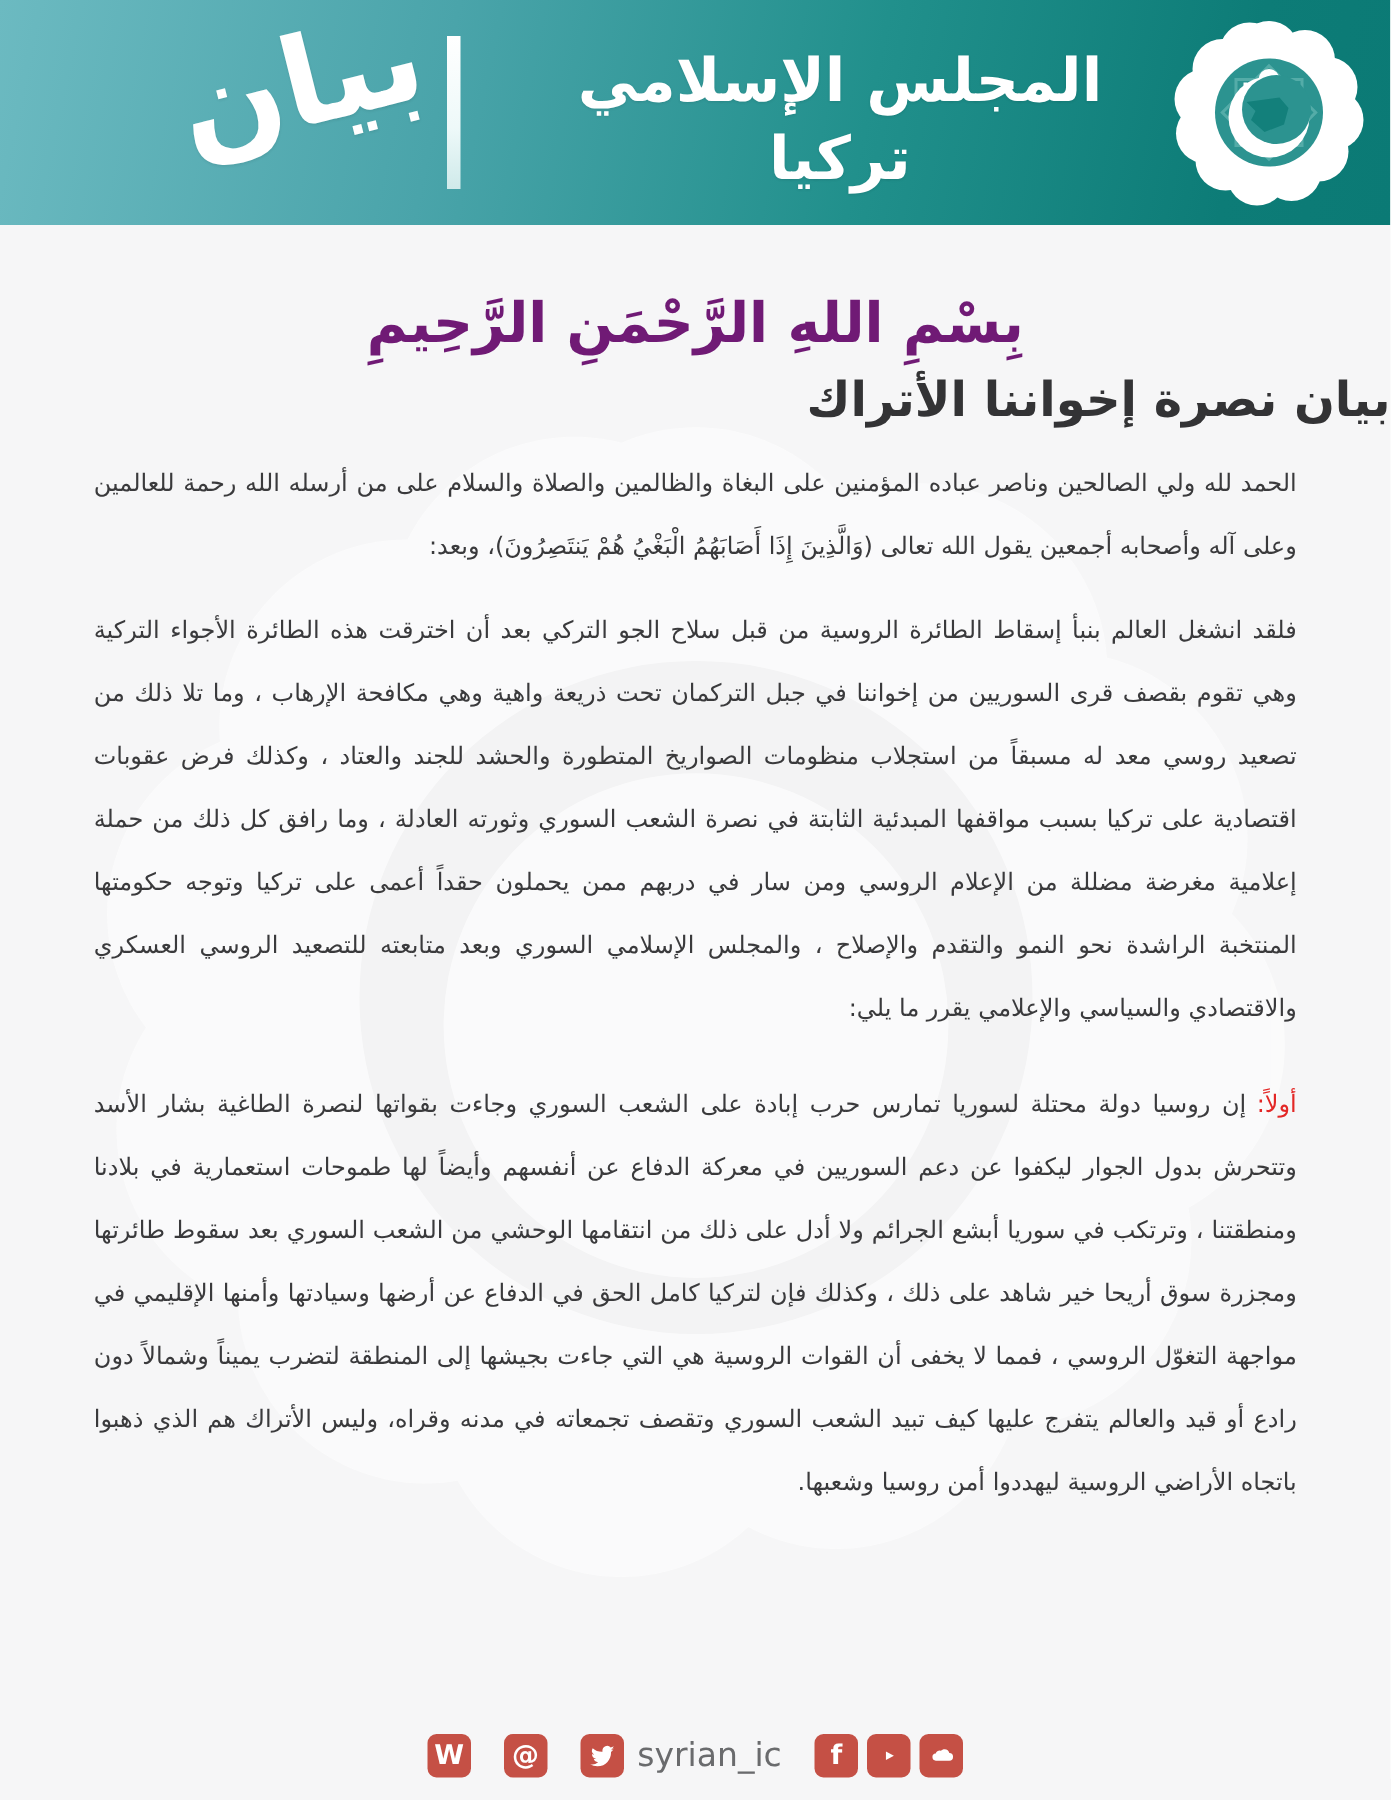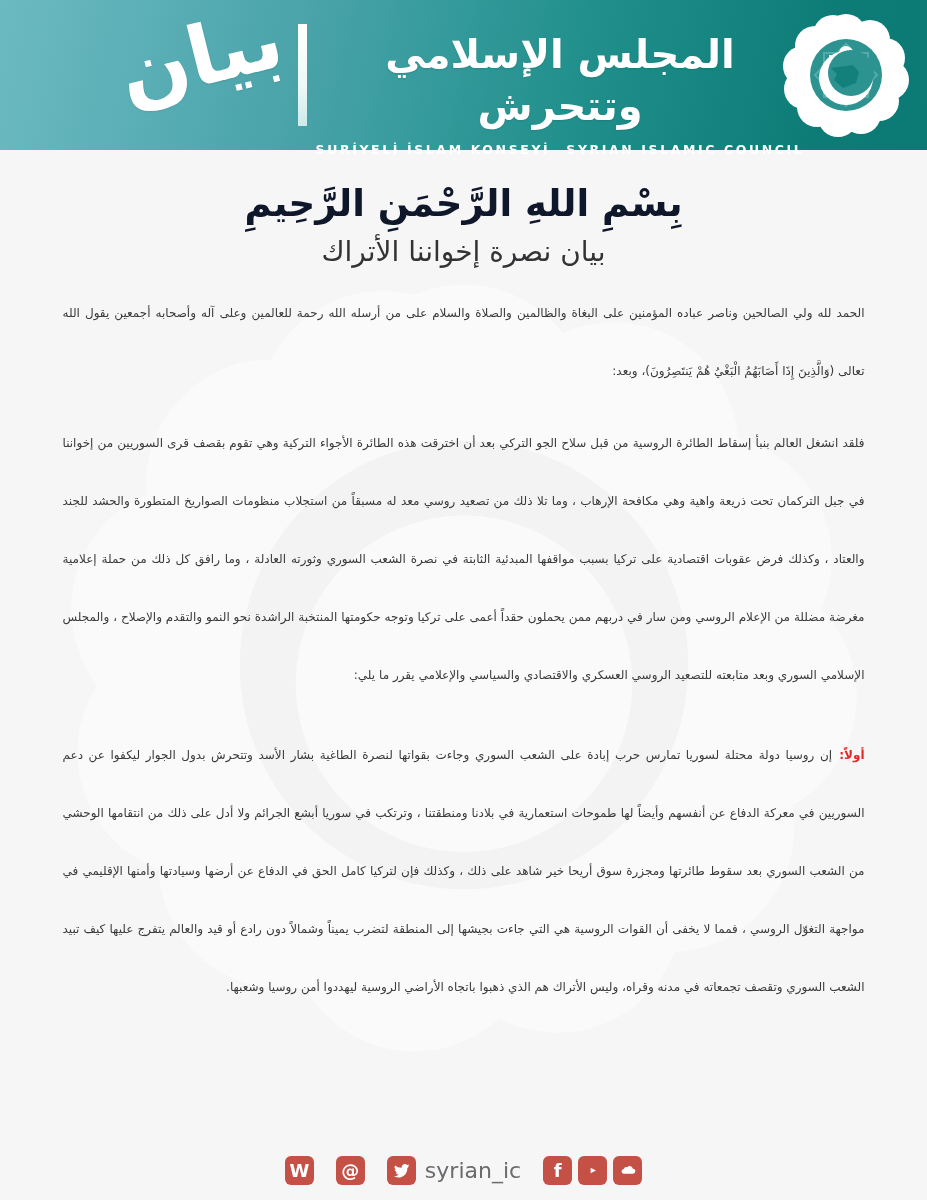--- a/index.html
+++ b/index.html
@@ -53,42 +53,41 @@
   .bodywrap{
     position:absolute;top:150px;left:0;width:927px;height:990px;
   }
   .watermark{
     position:absolute;left:50%;top:52%;
     transform:translate(-50%,-50%);
     width:860px;height:860px;pointer-events:none;
   }
   .basmala{
     position:relative;
-    margin:32px auto 0 auto;
+    margin:44px auto 0 auto;
     text-align:center;
-    font-size:37px;font-weight:bold;color:#0f172a;
+    font-size:37px;font-weight:bold;color:#701a75;
     direction:rtl;
   }
   .doc-title{
     position:relative;
     margin:10px auto 0 auto;
-    text-align:center;
-    font-size:28px;font-weight:normal;color:#333335;
+    font-size:32px;font-weight:bold;color:#333335;
     direction:rtl;
   }
   .para{
     position:relative;
     width:802px;margin:14px auto 0 auto;
     direction:rtl;text-align:justify;
-    font-size:12px;line-height:58px;color:#3a3a3c;
+    font-size:16px;line-height:42px;color:#3a3a3c;
   }
   .para.first{margin-top:16px;}
   .para.item{margin-top:22px;}
   .lead{
-    color:#e32726;font-weight:bold;margin-left:7px;margin-top:25px;
+    color:#e32726;font-weight:normal;margin-left:7px;margin-top:25px;
   }
 
   
   .footer{
     position:absolute;bottom:0;left:0;width:927px;height:60px;
     display:flex;align-items:center;justify-content:center;gap:22px;
     direction:ltr;
   }
   .f-item{
     display:flex;align-items:center;gap:9px;
@@ -107,26 +106,21 @@
 </style>
 </head>
 <body>
 
 <div class="page">
 
   <header class="header">
     <div class="bayan">بيان</div>
     <div class="header-divider"></div>
     <div class="org-block">
-      <div class="org-ar">المجلس الإسلامي وتتحرش</div>
-      <div class="org-latin">
-        <span>SURİYELİ İSLAM KONSEYİ</span>
-        <span class="red-sep"></span>
-        <span>SYRIAN ISLAMIC COUNCIL</span>
-      </div>
+      <div class="org-ar">المجلس الإسلامي تركيا</div>
     </div>
     <div class="logo">
       <svg width="138" height="138" viewBox="0 0 138 138">
         <g fill="#ffffff">
           <circle cx="69" cy="28" r="20"></circle>
             <circle cx="93" cy="34" r="20"></circle>
           <circle cx="108" cy="52" r="20"></circle>
             <circle cx="112" cy="74" r="20"></circle>
           <circle cx="102" cy="95" r="20"></circle>
             <circle cx="84" cy="108" r="20"></circle>

